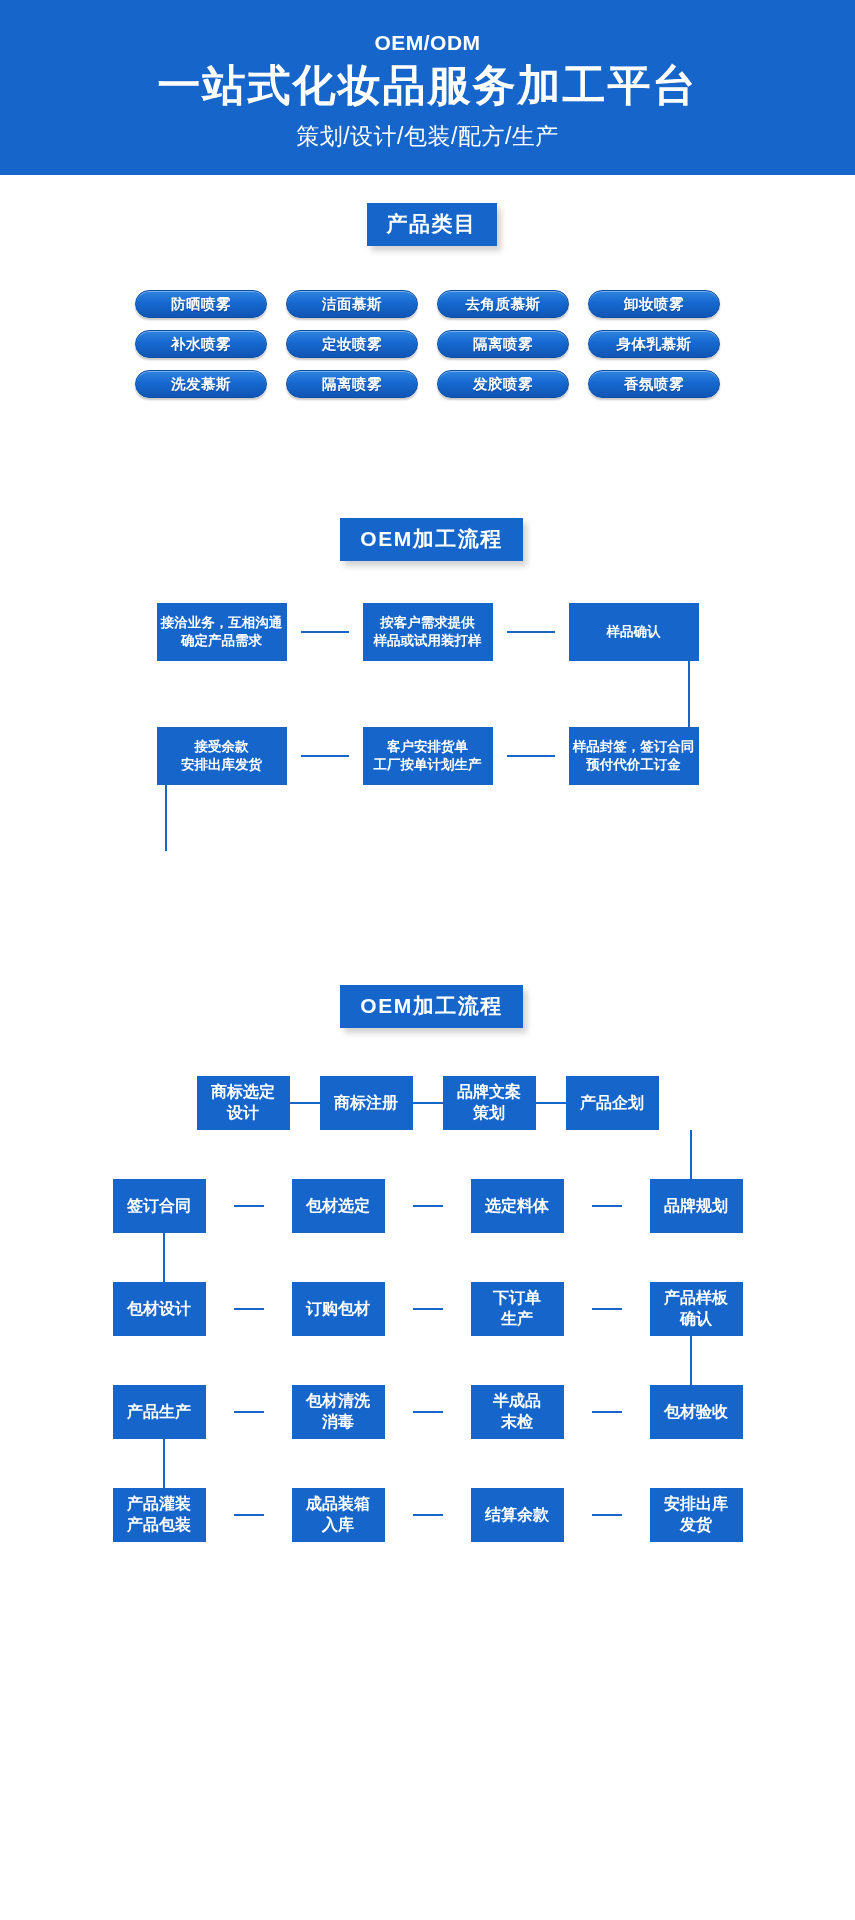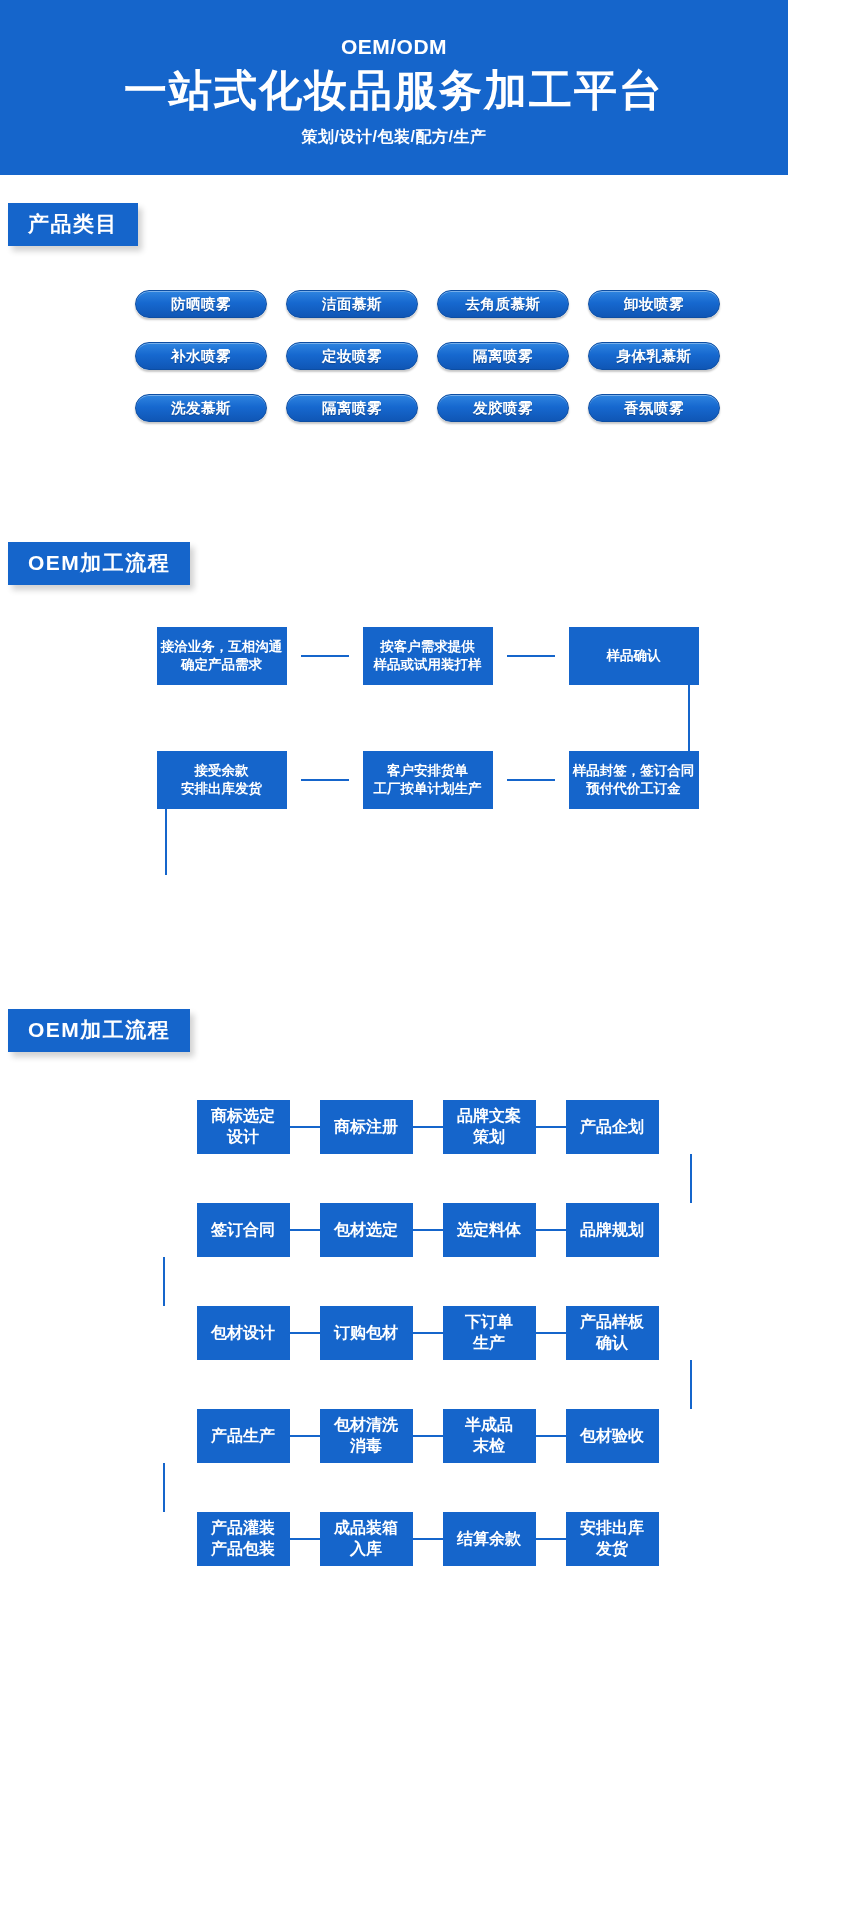--- a/index.html
+++ b/index.html
@@ -5,21 +5,21 @@
   * { box-sizing: border-box; margin: 0; padding: 0; }
   html, body {
     width: 855px;
     background: #ffffff;
     font-family: "Liberation Sans", "DejaVu Sans", sans-serif;
   }
   body { width: 855px; height: 1920px; position: relative; overflow: hidden; }
 
   
   .banner {
-    width: 788px;
+    width: 855px;
     height: 175px;
     background: #1565cb;
     color: #ffffff;
     display: flex;
     flex-direction: column;
     align-items: center;
     justify-content: center;
     padding-top: 6px;
   }
   .banner-eyebrow {
@@ -30,48 +30,48 @@
     margin-bottom: 5px;
   }
   .banner-title {
     font-size: 43px;
     font-weight: bold;
     letter-spacing: 2px;
     line-height: 1.18;
     margin-bottom: 12px;
   }
   .banner-sub {
-    font-size: 16px;
-    font-weight: bold;
+    font-size: 23px;
+    font-weight: normal;
     letter-spacing: 0.5px;
     line-height: 1.2;
   }
 
   
   .section-head {
     display: flex;
-    justify-content: flex-start;
+    justify-content: center;
     margin-left: 8px;
   }
   .section-chip {
     background: #1565cb;
     color: #ffffff;
     font-size: 21px;
     font-weight: bold;
     letter-spacing: 1.5px;
     padding: 7px 20px 8px 20px;
     box-shadow: 4px 5px 6px rgba(0,0,0,0.18);
     white-space: nowrap;
   }
 
   
   .pill-grid {
     display: flex;
     flex-direction: column;
-    gap: 24px;
+    gap: 12px;
     align-items: center;
     margin-top: 44px;
   }
   .pill-row {
     display: flex;
     gap: 19px;
     justify-content: center;
   }
   .pill {
     width: 132px;
@@ -130,21 +130,21 @@
   #flow1 .flow-row + .flow-row { margin-top: 66px; }
 
   
   #flow2 { margin-top: 48px; position: relative; height: 520px; }
   #flow2 .node {
     width: 93px;
     height: 54px;
     font-size: 16px;
   }
   #flow2 .connector-h { width: 30px; }
-  #flow2 .flow-row + .flow-row { margin-top: 49px; }
+  #flow2 .flow-row + .flow-row { margin-top: 49px; gap: 28px; }
 
   .gap-1 { height: 120px; }
   .gap-2 { height: 62px; }
 </style>
 </head>
 <body>
 
 <div class="banner">
   <div class="banner-eyebrow">OEM/ODM</div>
   <div class="banner-title">一站式化妆品服务加工平台</div>

